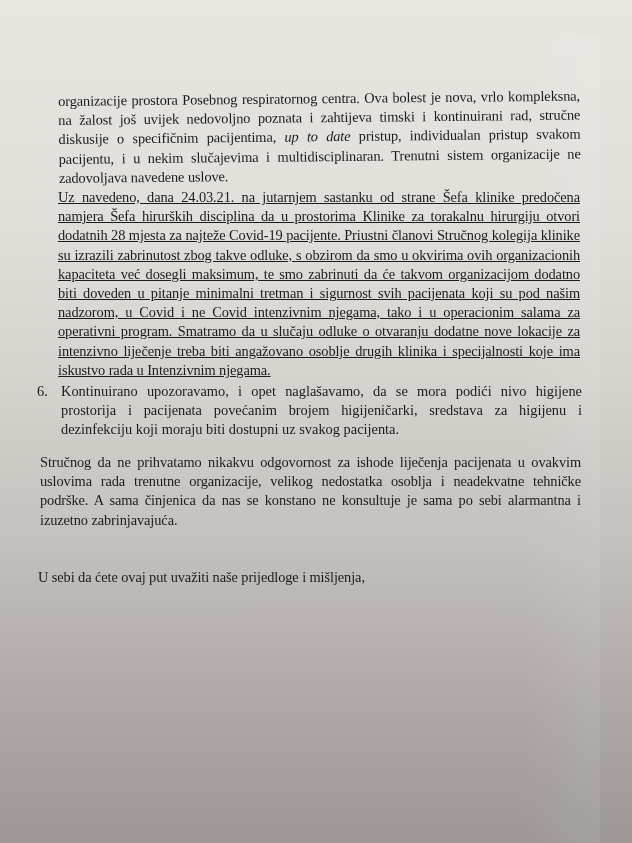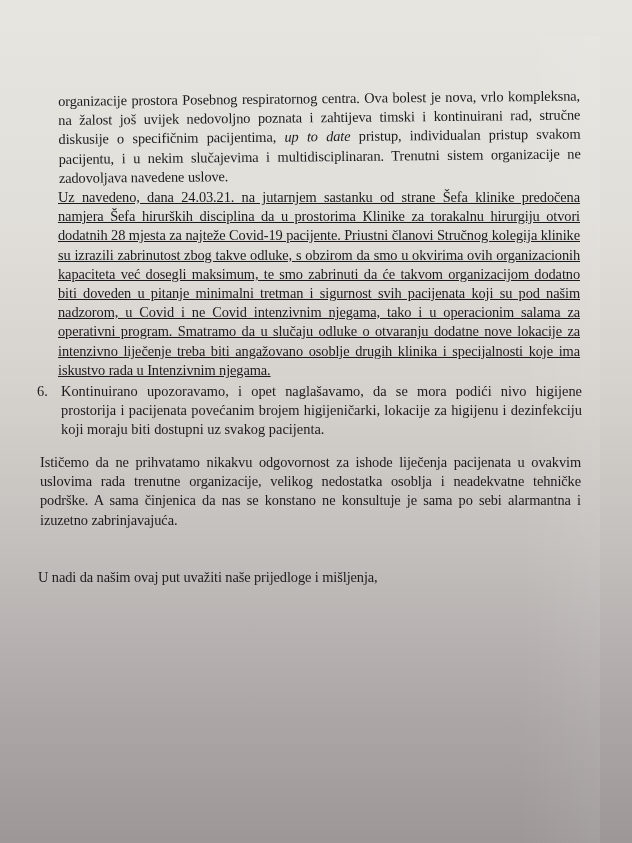--- a/index.html
+++ b/index.html
@@ -77,24 +77,24 @@
     <p><span>organizacije prostora Posebnog respiratornog centra. Ova bolest je nova, vrlo kompleksna, na žalost još uvijek nedovoljno poznata i zahtijeva timski i kontinuirani rad, stručne diskusije o specifičnim pacijentima, </span><em>up to date</em><span> pristup, individualan pristup svakom pacijentu, i u nekim slučajevima i multidisciplinaran. Trenutni sistem organizacije ne zadovoljava navedene uslove.</span></p>
   </div>
 
   <div class="block p2">
     <p>Uz navedeno, dana  24.03.21. na jutarnjem sastanku od strane Šefa klinike predočena namjera Šefa hirurških disciplina da u prostorima Klinike za torakalnu hirurgiju otvori dodatnih 28 mjesta za najteže Covid-19 pacijente. Priustni članovi Stručnog kolegija klinike su izrazili zabrinutost zbog takve odluke, s obzirom da smo u okvirima ovih organizacionih kapaciteta već dosegli maksimum, te smo zabrinuti da će takvom organizacijom dodatno biti doveden u pitanje minimalni tretman i sigurnost svih pacijenata koji su pod našim nadzorom, u Covid i ne Covid intenzivnim njegama, tako  i u  operacionim salama za operativni program. Smatramo da u slučaju odluke o otvaranju dodatne nove lokacije za intenzivno liječenje treba biti angažovano osoblje drugih klinika i specijalnosti koje ima iskustvo rada u Intenzivnim njegama.</p>
   </div>
 
   <div class="list">
     <div class="list-item">
       <span class="list-marker">6.</span>
-      <span class="list-text">Kontinuirano upozoravamo, i opet naglašavamo, da se mora podići nivo higijene prostorija i pacijenata povećanim brojem higijeničarki, lokacije za higijenu i dezinfekciju koji moraju biti dostupni uz svakog pacijenta.</span>
+      <span class="list-text">Kontinuirano upozoravamo, i opet naglašavamo, da se mora podići nivo higijene prostorija i pacijenata povećanim brojem higijeničarki, sredstava za higijenu i dezinfekciju koji moraju biti dostupni uz svakog pacijenta.</span>
     </div>
   </div>
 
   <div class="block p3">
-    <p>Ističemo da ne prihvatamo nikakvu odgovornost za ishode liječenja pacijenata u ovakvim uslovima rada trenutne organizacije, velikog nedostatka osoblja i neadekvatne tehničke podrške. A sama činjenica da nas se konstano ne konsultuje je sama po sebi alarmantna i izuzetno zabrinjavajuća.</p>
+    <p>Stručnog da ne prihvatamo nikakvu odgovornost za ishode liječenja pacijenata u ovakvim uslovima rada trenutne organizacije, velikog nedostatka osoblja i neadekvatne tehničke podrške. A sama činjenica da nas se konstano ne konsultuje je sama po sebi alarmantna i izuzetno zabrinjavajuća.</p>
   </div>
 
   <div class="block p4">
-    <p style="text-align:left;">U nadi da našim ovaj put uvažiti naše prijedloge i mišljenja,</p>
+    <p style="text-align:left;">U sebi da ćete ovaj put uvažiti naše prijedloge i mišljenja,</p>
   </div>
 </div>
 
 </body></html>

